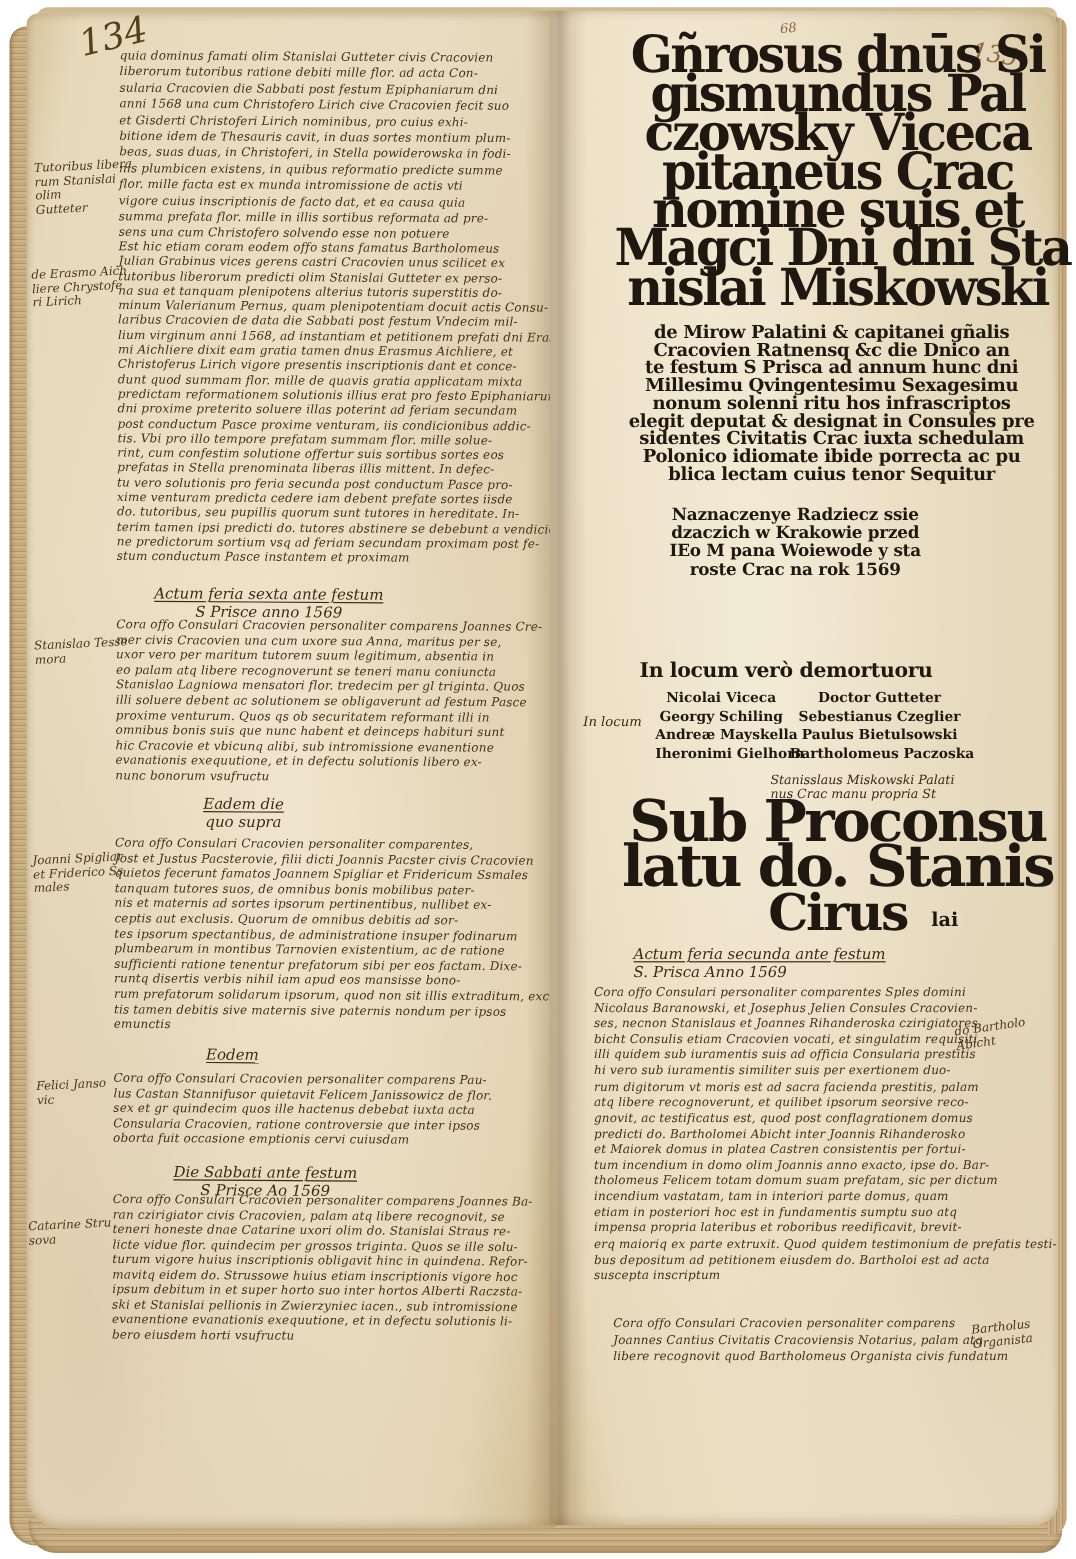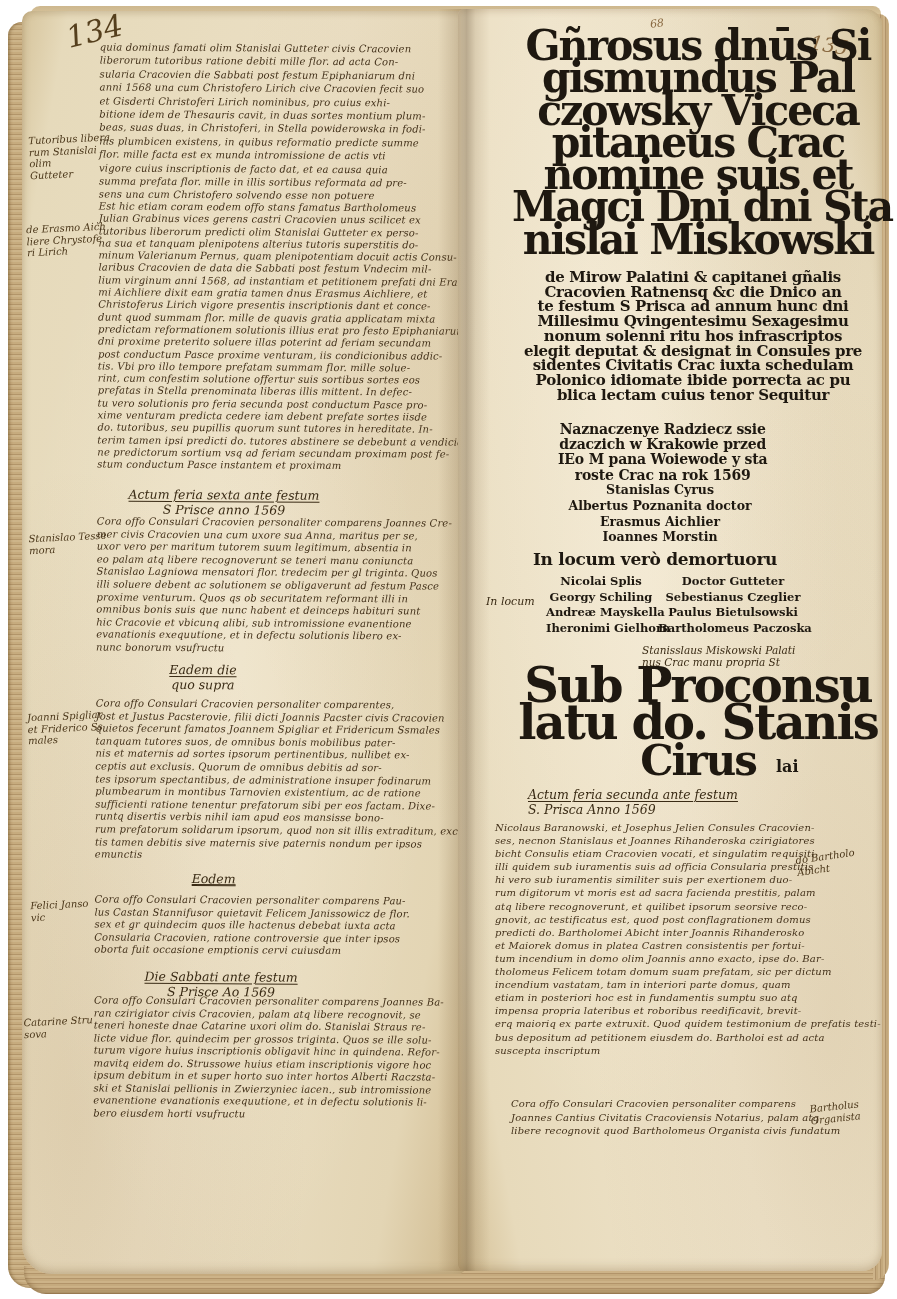--- a/index.html
+++ b/index.html
@@ -88,21 +88,21 @@
   .rm2{left:352px;top:1090px;transform:rotate(-6deg);}
 
   
   .lcol{left:78px;width:358px;}
   .l-e1{top:29px;} .l-m1{left:8px;top:122px;}
   .l-e2{top:189px;} .l-m2{left:6px;top:211px;}
   .l-hA{left:70px;top:476px;width:270px;}
   .l-e3{top:504px;} .l-m3{left:10px;top:520px;}
   .l-hB{left:70px;top:651px;width:230px;}
   .l-e4{top:686px;} .l-m4{left:10px;top:699px;}
-  .l-hC{left:82px;top:860px;width:230px;text-decoration:underline;}
+  .l-hC{left:62px;top:860px;width:230px;}
   .l-e5{top:882px;} .l-m5{left:14px;top:887px;}
   .l-hD{left:70px;top:958px;width:270px;}
   .l-e6{top:983px;} .l-m6{left:8px;top:1004px;}
   .left-tilt{transform:rotate(.35deg);transform-origin:left top;}
 </style>
 </head>
 <body>
 
 <div class="photo">
   <div class="book">
@@ -274,31 +274,25 @@
           <div class="ln">sidentes Civitatis Crac iuxta schedulam</div>
           <div class="ln">Polonico idiomate ibide porrecta ac pu</div>
           <div class="ln">blica lectam cuius tenor Sequitur</div>
         </div>
       <div class="abs black polish">
           <div class="ln">Naznaczenye Radziecz ssie</div>
           <div class="ln">dzaczich w Krakowie przed</div>
           <div class="ln">IEo M pana Woiewode y sta</div>
           <div class="ln">roste Crac na rok 1569</div>
         </div>
-      <div class="abs black consuls">
-          <div class="ln">Stanislas Cyrus</div>
-          <div class="ln">Albertus Poznanita doctor</div>
-          <div class="ln">Erasmus Aichlier</div>
-          <div class="ln">Ioannes Morstin</div>
-        </div>
 
       <div class="abs black inlocum-h">In locum verò demortuoru</div>
       <div class="abs inlocum-m">In locum</div>
       <div class="abs black cols col-a">
-          <div class="ln">Nicolai Splis</div>
+          <div class="ln">Nicolai Viceca</div>
           <div class="ln">Georgy Schiling</div>
           <div class="ln">Andreæ Mayskella</div>
           <div class="ln">Iheronimi Gielhorn</div>
         </div>
       <div class="abs black cols col-b">
           <div class="ln">Doctor Gutteter</div>
           <div class="ln">Sebestianus Czeglier</div>
           <div class="ln">Paulus Bietulsowski</div>
           <div class="ln">Bartholomeus Paczoska</div>
         </div>
@@ -320,20 +314,21 @@
       <div class="abs subhead rdate">
           <div class="ln">Actum feria secunda ante festum</div>
           <div class="ln">S. Prisca Anno 1569</div>
         </div>
 
       <div class="abs margin-note rm1">
           <div class="ln">do Bartholo</div>
           <div class="ln">Abicht</div>
         </div>
       <div class="abs hand entry rentry1 r-lh1">
+          <div class="ln">Cora offo Consulari personaliter comparentes Sples domini</div>
           <div class="ln">Nicolaus Baranowski, et Josephus Jelien Consules Cracovien-</div>
           <div class="ln">ses, necnon Stanislaus et Joannes Rihanderoska czirigiatores</div>
           <div class="ln">bicht Consulis etiam Cracovien vocati, et singulatim requisiti</div>
           <div class="ln">illi quidem sub iuramentis suis ad officia Consularia prestitis</div>
           <div class="ln">hi vero sub iuramentis similiter suis per exertionem duo-</div>
           <div class="ln">rum digitorum vt moris est ad sacra facienda prestitis, palam</div>
           <div class="ln">atq libere recognoverunt, et quilibet ipsorum seorsive reco-</div>
           <div class="ln">gnovit, ac testificatus est, quod post conflagrationem domus</div>
           <div class="ln">predicti do. Bartholomei Abicht inter Joannis Rihanderosko</div>
           <div class="ln">et Maiorek domus in platea Castren consistentis per fortui-</div>

